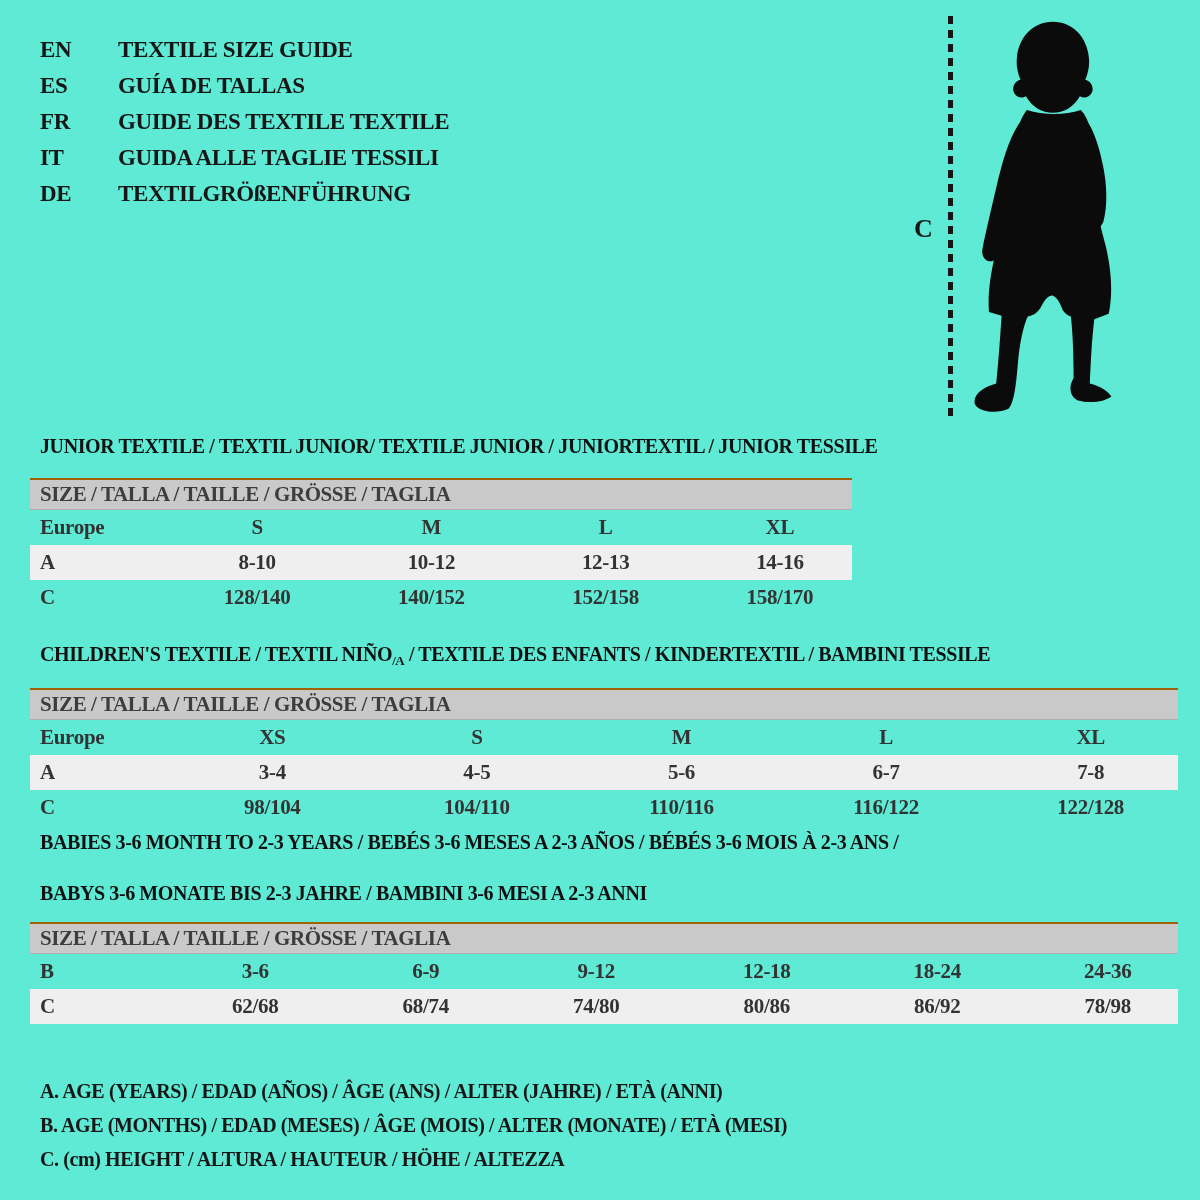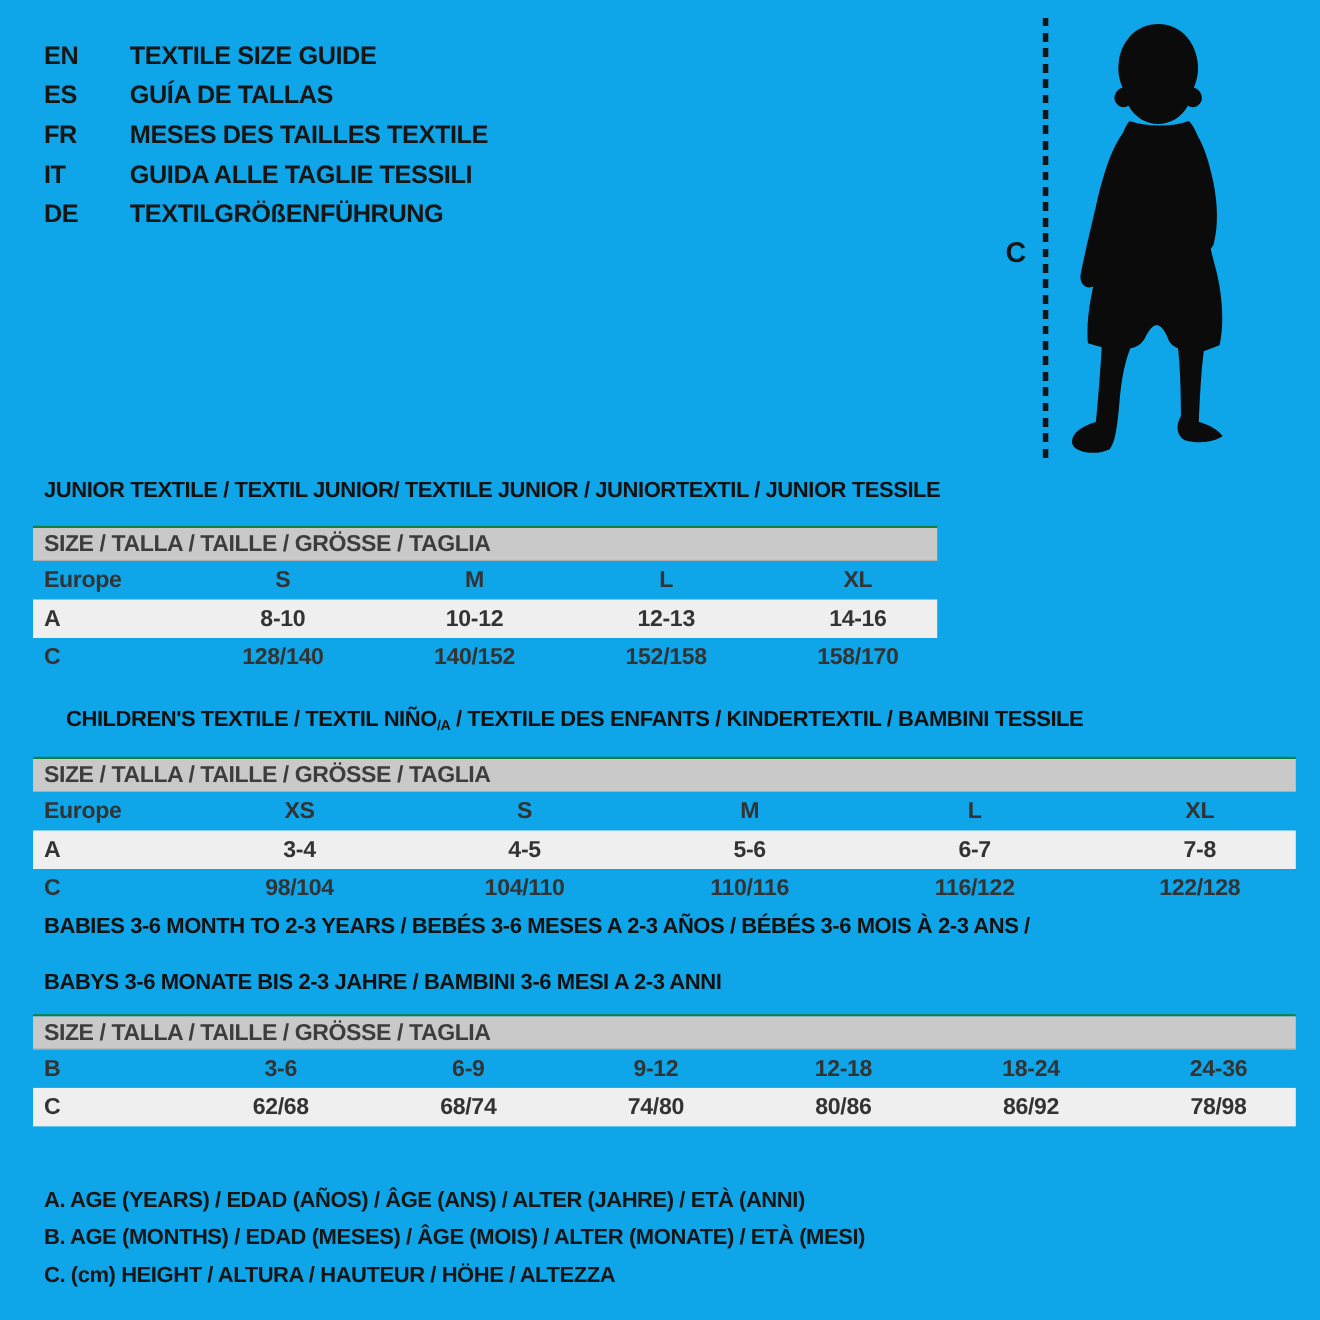--- a/index.html
+++ b/index.html
@@ -1,39 +1,39 @@
 <!DOCTYPE html>
 <html><head>
 <meta charset="utf-8">
 <style>
   html,body{margin:0;padding:0;background:#ffffff;}
   .page{
-    position:relative;width:1200px;height:1200px;background:#0ea5e9;overflow:hidden;
-    font-family:Liberation Sans, sans-serif;color:#161616;
+    position:relative;width:1200px;height:1200px;background:#5eead4;overflow:hidden;
+    font-family:Liberation Serif, serif;color:#161616;
   }
   
   .lang-block{position:absolute;left:40px;top:32px;}
   .lang-row{display:flex;height:36px;line-height:36px;}
   .lang-code{width:78px;font-size:23px;font-weight:bold;letter-spacing:-0.4px;}
   .lang-title{font-size:23px;font-weight:bold;letter-spacing:-0.4px;white-space:nowrap;}
   
   .measure-line{
     position:absolute;left:948px;top:16px;width:5px;height:402px;
     background:repeating-linear-gradient(to bottom,#151515 0 8px,transparent 8px 14px);
   }
   .measure-label{position:absolute;left:914px;top:214px;font-size:26px;font-weight:bold;}
   .silhouette{position:absolute;left:962px;top:20px;width:180px;height:404px;}
   
   .sec-title{
     position:absolute;left:40px;font-size:20px;font-weight:bold;letter-spacing:-0.4px;
     white-space:nowrap;color:#111;
   }
   .sub-small{font-size:13px;vertical-align:-4px;}
   
-  .size-table{position:absolute;border-top:2px solid #15803d;}
+  .size-table{position:absolute;border-top:2px solid #a16207;}
   .bar{
     height:29px;line-height:29px;padding-left:10px;background:#c9c9c9;
     border-bottom:1px solid #aeaeae;font-size:21px;font-weight:bold;color:#3d3d3d;
     letter-spacing:-0.4px;
   }
   .trow{display:grid;height:35px;line-height:35px;font-size:21px;font-weight:bold;
     color:#333;letter-spacing:-0.3px;gap:30px;}
   .trow.shaded{background:#efefef;}
   .trow span{text-align:center;}
   .trow .lbl{text-align:left;padding-left:10px;}
@@ -54,21 +54,21 @@
     <div class="lang-row">
       <span class="lang-code">EN</span>
       <span class="lang-title">TEXTILE SIZE GUIDE</span>
     </div>
     <div class="lang-row">
       <span class="lang-code">ES</span>
       <span class="lang-title">GUÍA DE TALLAS</span>
     </div>
     <div class="lang-row">
       <span class="lang-code">FR</span>
-      <span class="lang-title">MESES DES TAILLES TEXTILE</span>
+      <span class="lang-title">GUIDE DES TEXTILE TEXTILE</span>
     </div>
     <div class="lang-row">
       <span class="lang-code">IT</span>
       <span class="lang-title">GUIDA ALLE TAGLIE TESSILI</span>
     </div>
     <div class="lang-row">
       <span class="lang-code">DE</span>
       <span class="lang-title">TEXTILGRÖßENFÜHRUNG</span>
     </div>
   </div>
@@ -138,21 +138,21 @@
     </div>
     <div class="trow cols4">
       <span class="lbl">C</span>
       <span>128/140</span>
       <span>140/152</span>
       <span>152/158</span>
       <span>158/170</span>
     </div>
   </div>
 
-  <div class="sec-title" style="top:643px;margin-left:20px;">
+  <div class="sec-title" style="top:643px;">
     <span>CHILDREN'S TEXTILE / TEXTIL NIÑO</span><span class="sub-small">/A</span><span> / TEXTILE DES ENFANTS / KINDERTEXTIL / BAMBINI TESSILE</span>
   </div>
   <div class="size-table" style="top:688px;left:30px;width:1148px;">
     <div class="bar">SIZE / TALLA / TAILLE / GRÖSSE / TAGLIA</div>
     <div class="trow cols5">
       <span class="lbl">Europe</span>
       <span>XS</span>
       <span>S</span>
       <span>M</span>
       <span>L</span>

